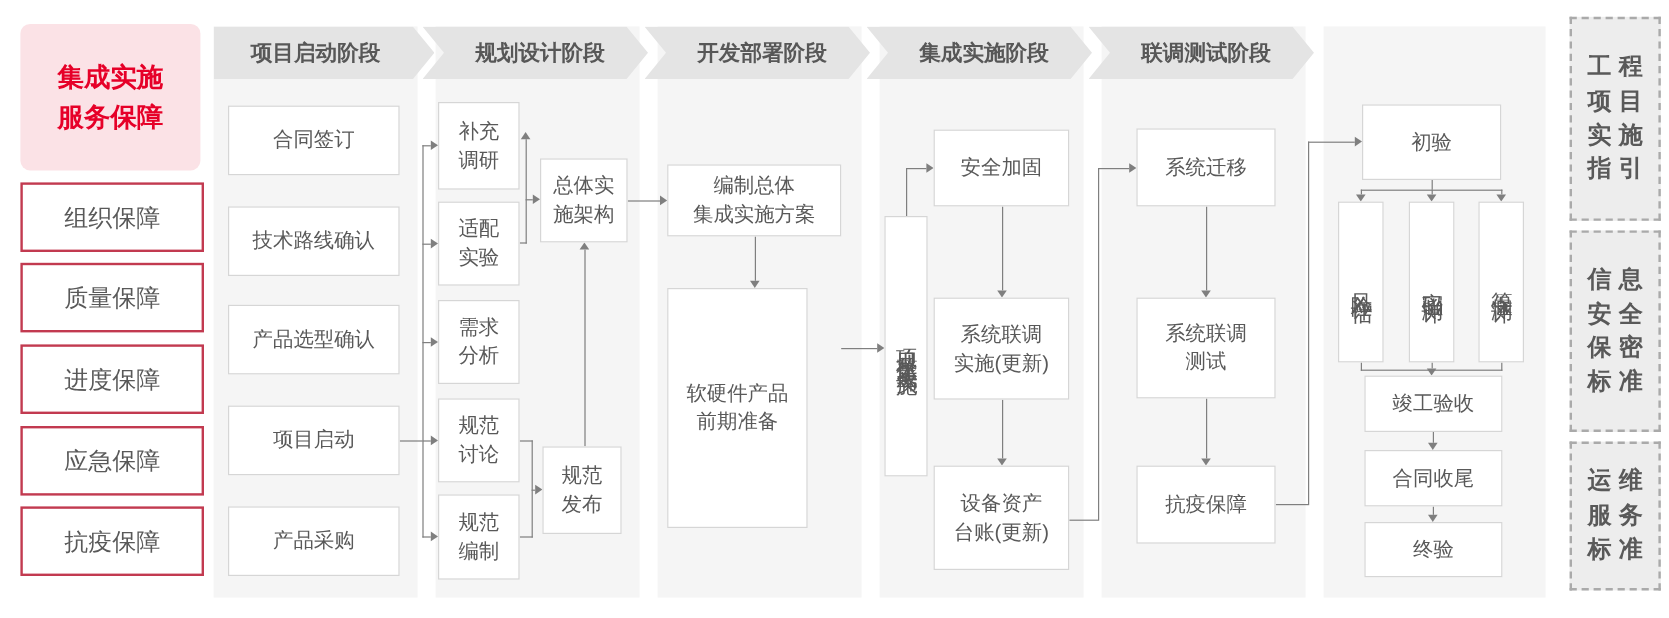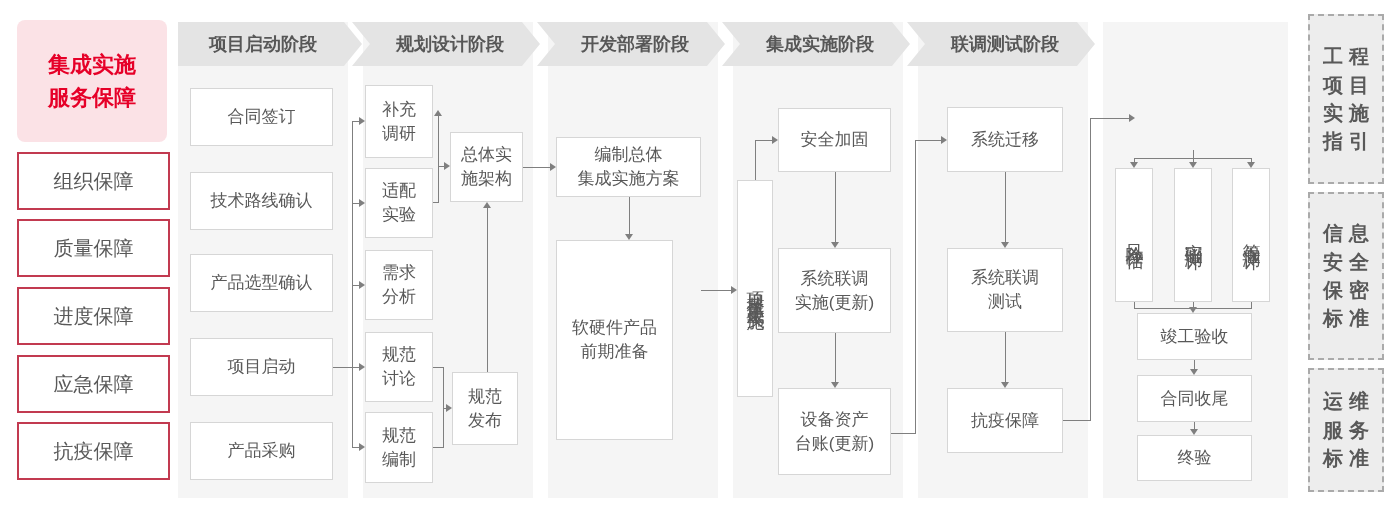--- a/index.html
+++ b/index.html
@@ -118,20 +118,21 @@
   <div class="box" style="left:778px;top:248px;width:113px;height:85px">系统联调
 实施(更新)</div>
   <div class="box" style="left:947px;top:107px;width:116px;height:65px">系统迁移</div>
 
   <div class="box" style="left:778px;top:388px;width:113px;height:87px">设备资产
 台账(更新)</div>
   <div class="box" style="left:947px;top:248px;width:116px;height:84px">系统联调
 测试</div>
   <div class="box" style="left:947px;top:388px;width:116px;height:65px">抗疫保障</div>
 
+  <div class="box" style="left:1135px;top:87px;width:116px;height:63px">初验</div>
   <div class="box vbox" style="left:1115px;top:168px;width:38px;height:134px">风险评估</div>
   <div class="box vbox" style="left:1174px;top:168px;width:38px;height:134px">密码测评</div>
   <div class="box vbox" style="left:1232px;top:168px;width:38px;height:134px">等保测评</div>
   <div class="box" style="left:1137px;top:313px;width:115px;height:47px">竣工验收</div>
   <div class="box" style="left:1137px;top:375px;width:115px;height:47px">合同收尾</div>
   <div class="box" style="left:1137px;top:435px;width:115px;height:46px">终验</div>
 
   <div class="std" style="top:14px;height:170px">
     <div>工程</div>
     <div>项目</div>

